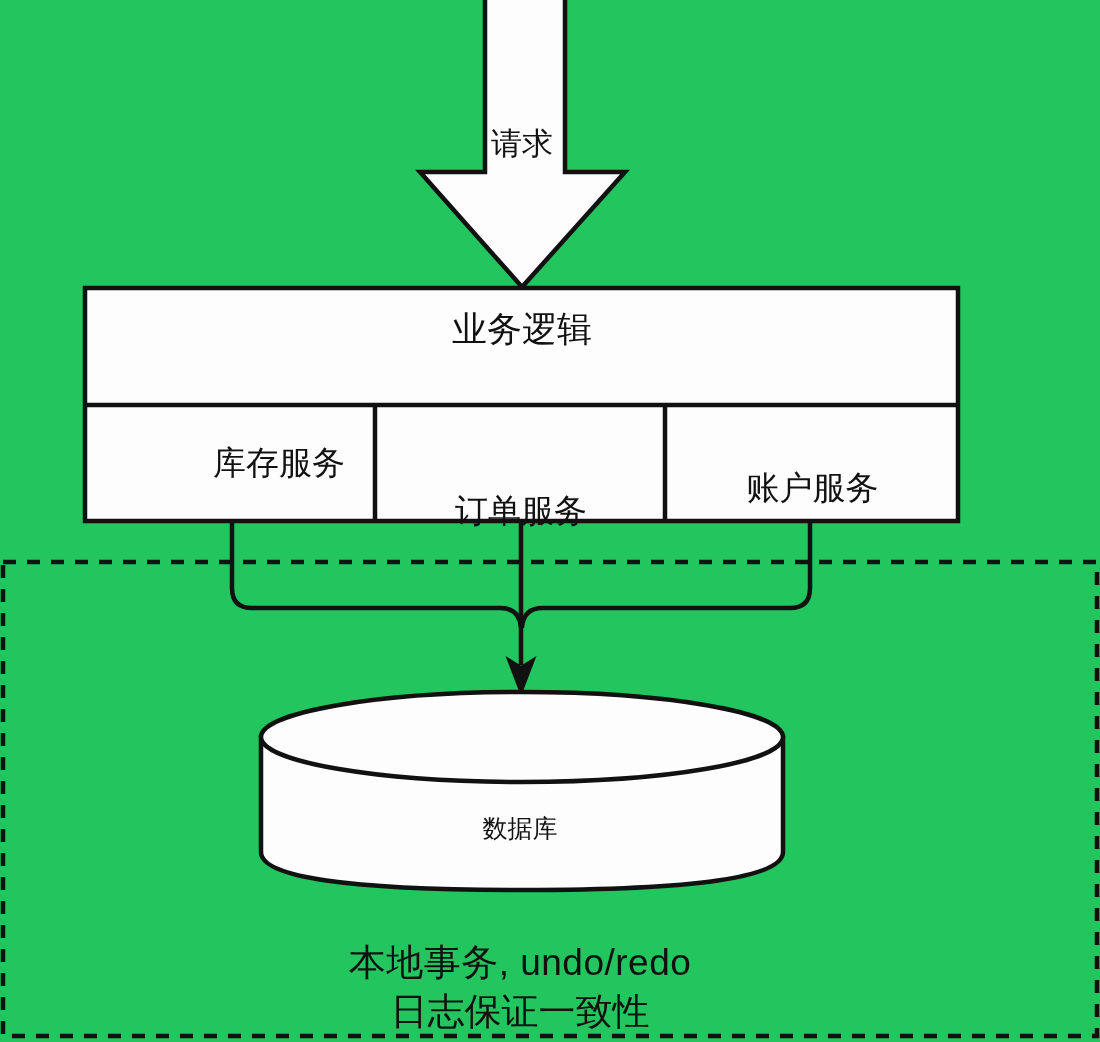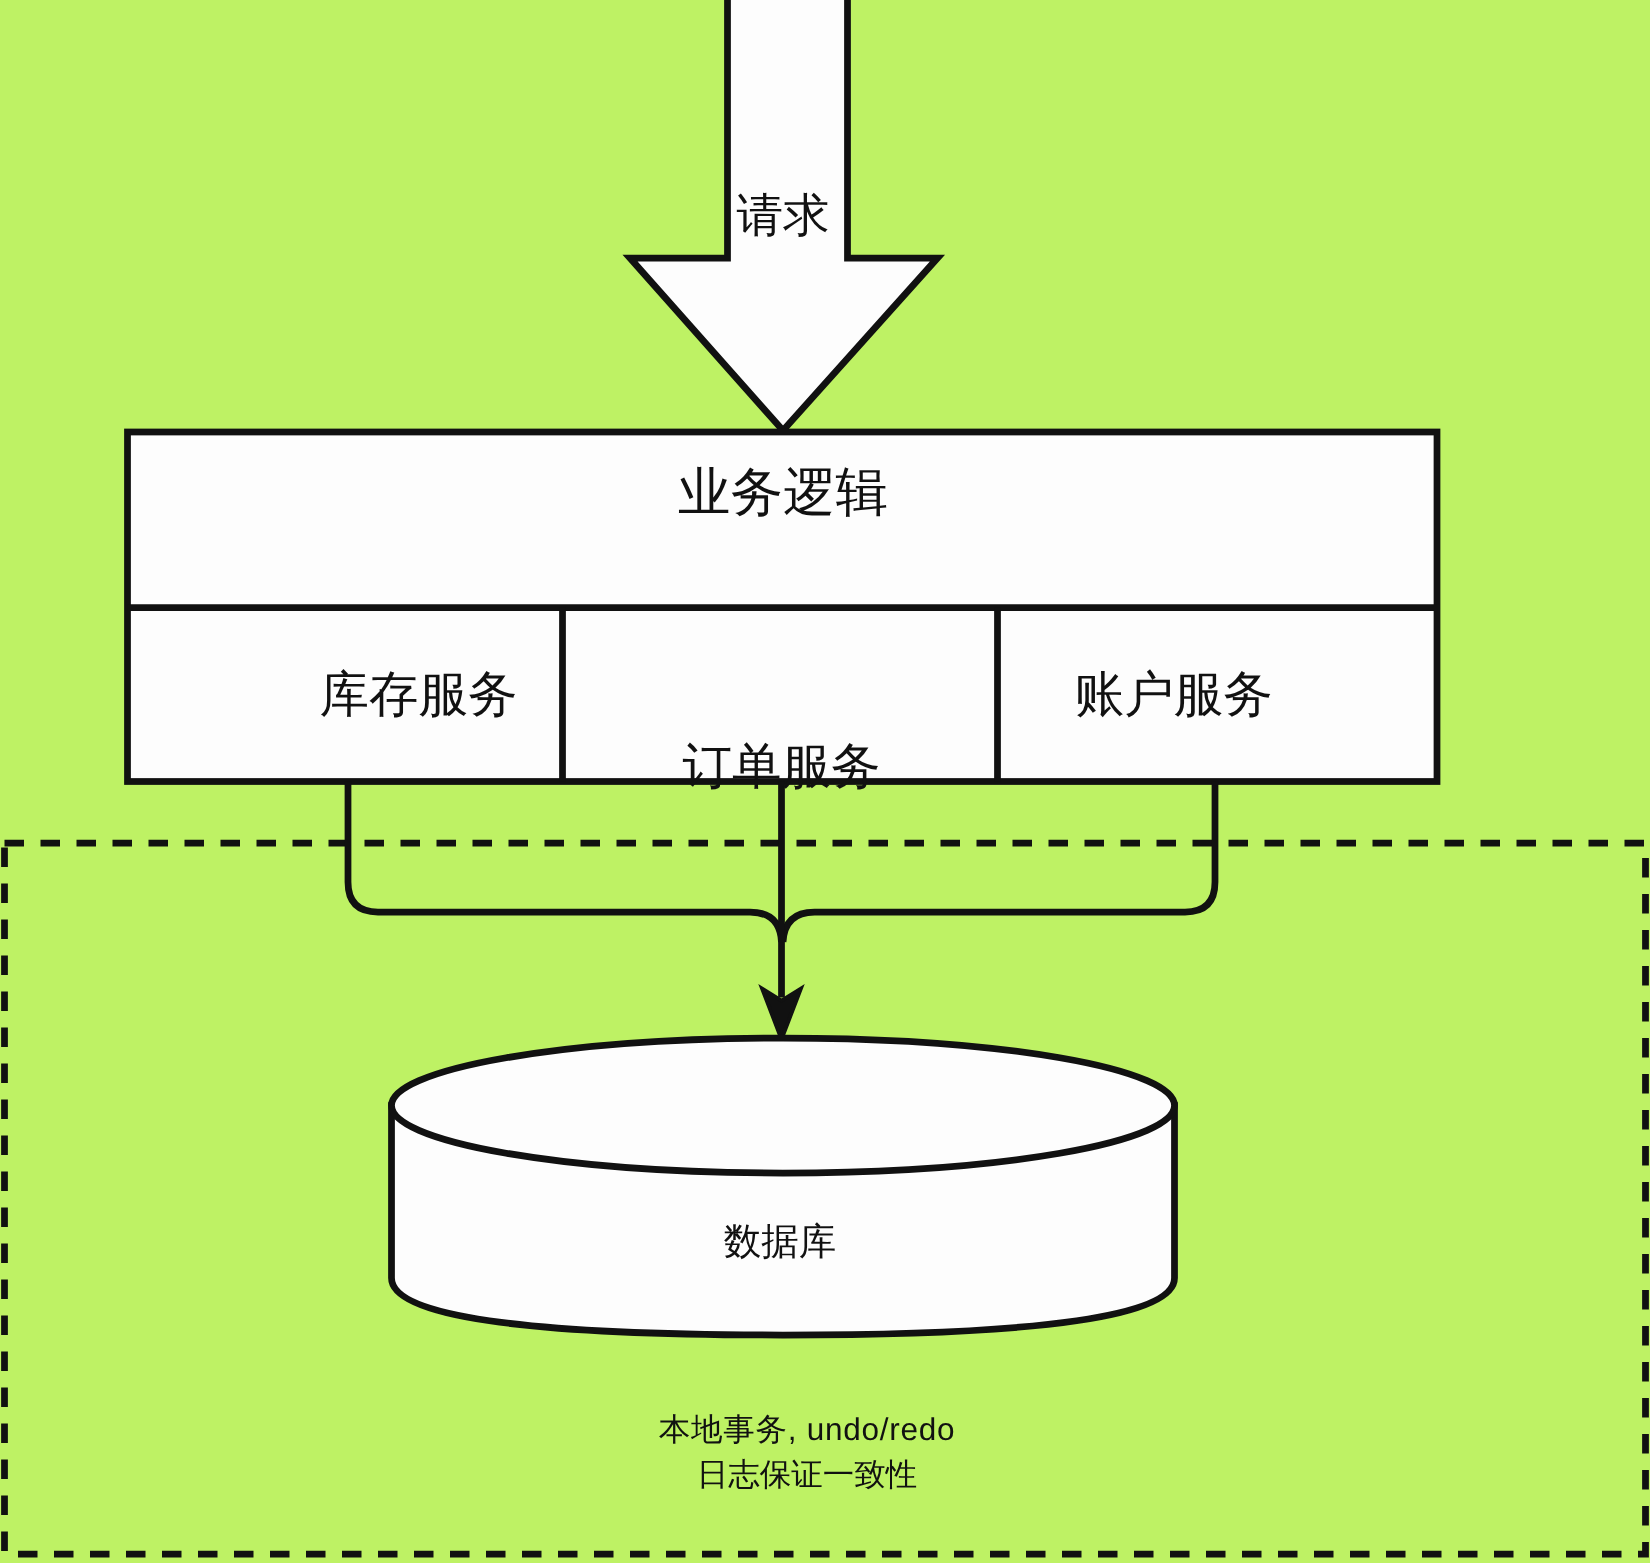--- a/index.html
+++ b/index.html
@@ -7,21 +7,21 @@
     padding: 0;
     background: #ffffff;
   }
   body {
     font-family: "Liberation Sans", "DejaVu Sans", sans-serif;
   }
   #stage {
     position: relative;
     width: 1100px;
     height: 1042px;
-    background: #bef264;
+    background: #22c55e;
     overflow: hidden;
   }
   #diagram-svg {
     position: absolute;
     left: 0;
     top: 0;
     width: 1100px;
     height: 1042px;
   }
   .lbl {
@@ -43,32 +43,32 @@
     top: 309px;
     width: 400px;
     font-size: 35px;
   }
   .lbl-svc {
     top: 444px;
     font-size: 33px;
   }
   .lbl-svc-1 { left: 87px;  width: 288px; margin-left: 48px; }
   .lbl-svc-2 { left: 377px; width: 288px; margin-top: 48px; }
-  .lbl-svc-3 { left: 637px; width: 291px; }
+  .lbl-svc-3 { left: 667px; width: 291px; margin-top: 25px; }
   .lbl-db {
     left: 370px;
     top: 814px;
     width: 300px;
     font-size: 25px;
   }
   .lbl-caption {
-    left: 228px;
+    left: 210px;
     top: 942px;
     width: 620px;
-    font-size: 21px;
+    font-size: 37px;
   }
   .lbl-caption .cap-line {
     display: block;
   }
   .cap-line-1 { letter-spacing: 0.5px; }
   .cap-line-2 { margin-top: 6px; }
 </style>
 </head>
 <body>
 

